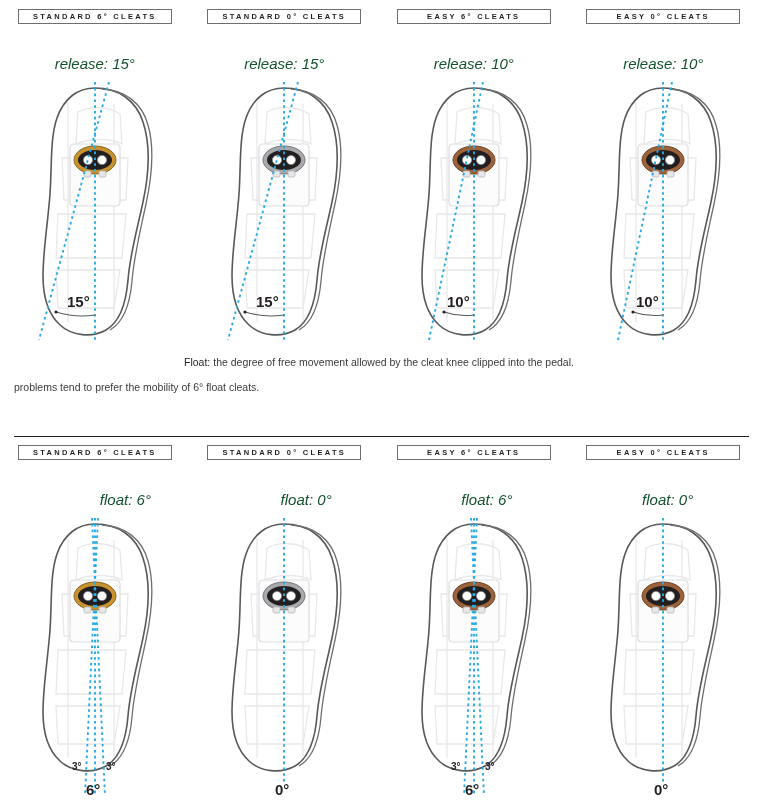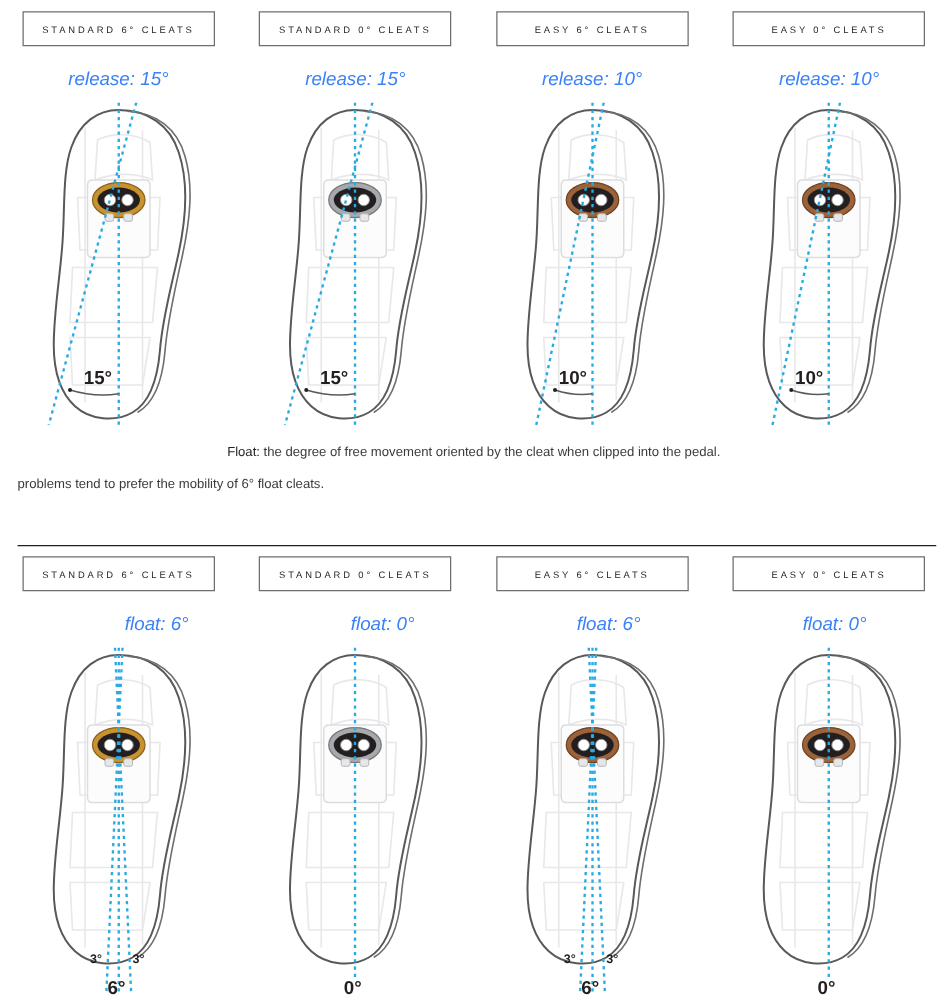--- a/index.html
+++ b/index.html
@@ -16,38 +16,38 @@
   
   .chip-row {
     position: absolute;
     left: 0; width: 758px;
     display: flex;
   }
   .chip-cell { width: 189.5px; display: flex; justify-content: center; }
   .chip {
     border: 1px solid #6d6e71;
     background: #fff;
-    height: 28px;
+    height: 15px;
     min-width: 154px;
     padding: 0 10px;
     display: flex; align-items: center; justify-content: center;
     font-size: 7.5px;
-    font-weight: normal;
+    font-weight: bold;
     letter-spacing: 2.3px;
     white-space: nowrap;
     color: #231f20;
   }
 
   
   .cap-row { position: absolute; left: 0; width: 758px; display: flex; }
   .cap-cell { width: 189.5px; display: flex; justify-content: center; }
   .cap {
     font-style: italic;
     font-size: 15px;
-    color: #3b82f6;
+    color: #14532d;
     white-space: nowrap;
   }
 
   
   .shoe-row { position: absolute; left: 0; width: 758px; display: flex; }
   .shoe-cell { width: 189.5px; display: flex; justify-content: center; font-weight: bold; }
 
   
   .divider {
     position: absolute;
@@ -234,21 +234,21 @@
         <line class="dash" x1="85" y1="0" x2="85" y2="258"></line>
         <line class="dash" x1="94" y1="0" x2="40" y2="258"></line>
         <path class="arcline" d="M55 230 Q70 235 85 233"></path>
         <circle cx="55" cy="230" r="1.6" fill="#231f20"></circle>
         <text class="angtxt" x="58" y="225">10°</text>
       </svg>
     </div>
   </div>
 
   <div class="float-def" style="top:355px;">
-    <b>Float:</b><span> the degree of free movement oriented by the cleat when clipped into the pedal.</span>
+    <b>Float:</b><span> the degree of free movement allowed by the cleat knee clipped into the pedal.</span>
   </div>
 
   <div class="note" style="top:378px; left:14px; width:735px;">
     <div>problems tend to prefer the mobility of 6° float cleats.</div>
   </div>
 
   <div class="divider" style="top:436px; left:14px; width:735px;"></div>
 
   <div class="chip-row" style="top:445px;">
     <div class="chip-cell">

